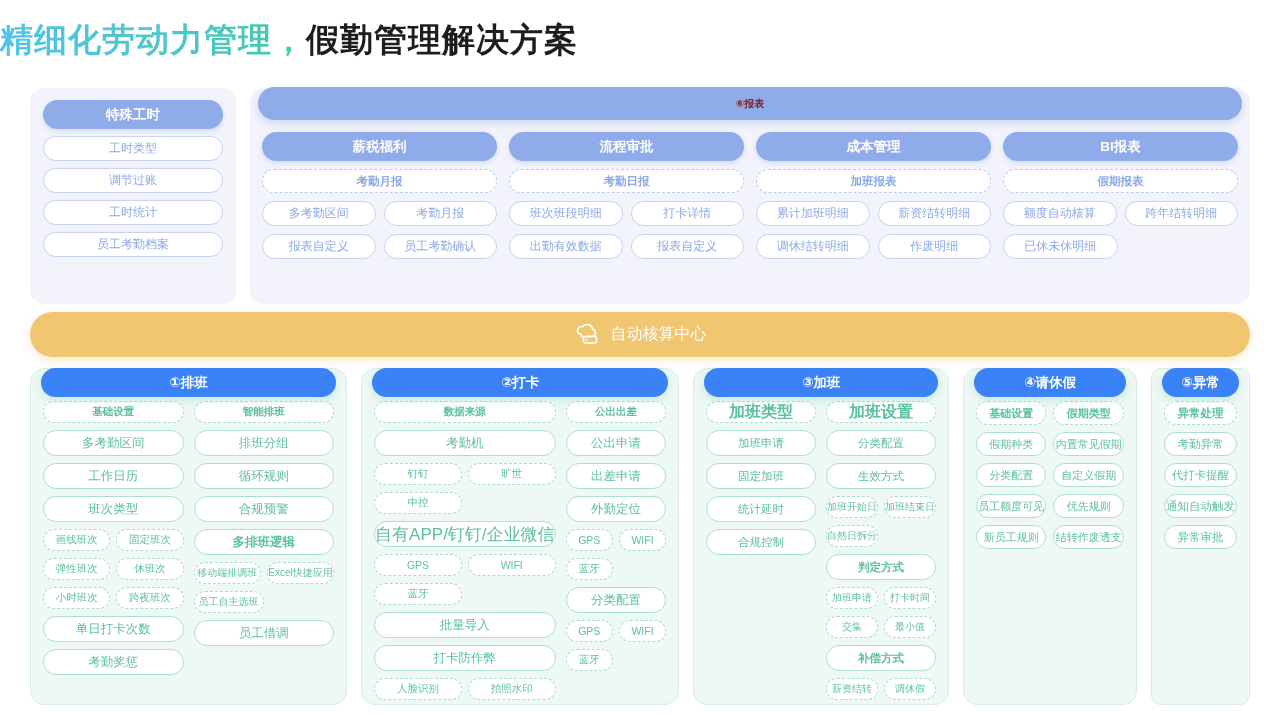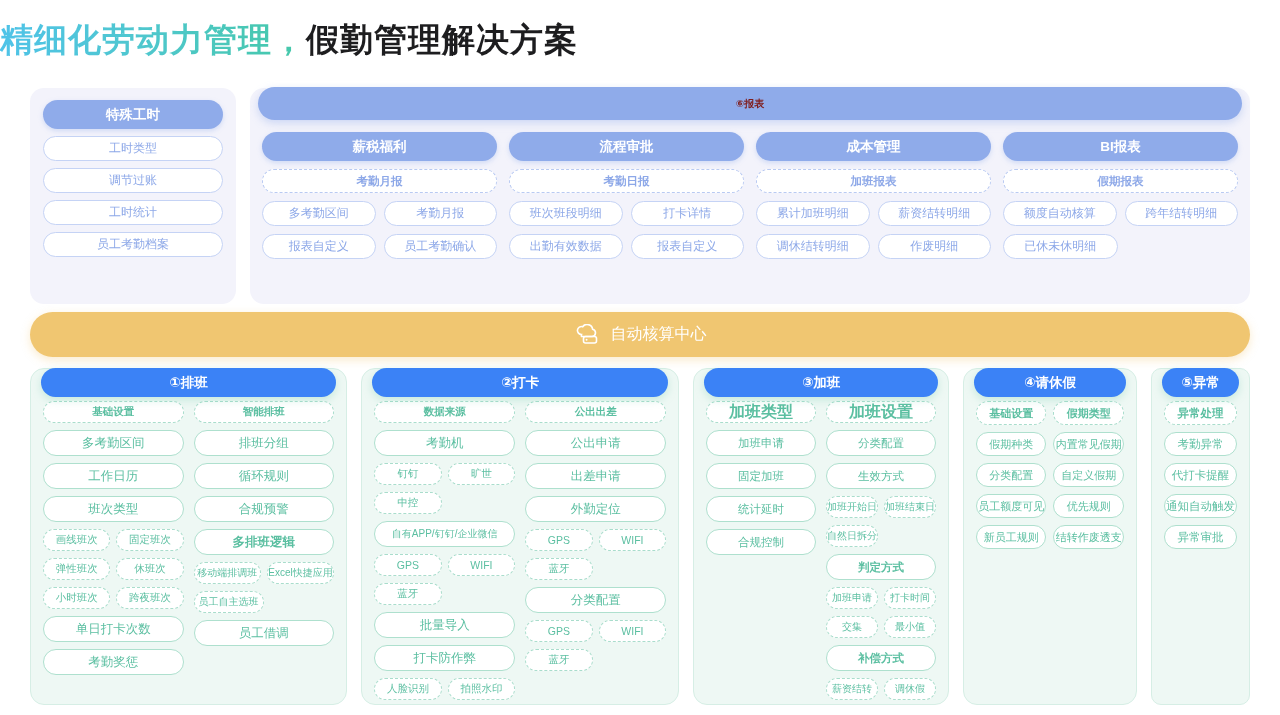--- a/index.html
+++ b/index.html
@@ -310,21 +310,21 @@
       <div class="col">
         <div class="pill green-dashpill bold">数据来源</div>
         <div class="pill green-solidpill">考勤机</div>
         <div class="duo">
           <div class="pill green-dashpill">钉钉</div>
           <div class="pill green-dashpill">旷世</div>
         </div>
         <div class="solo">
           <div class="pill green-dashpill">中控</div>
         </div>
-        <div class="pill green-solidpill" style="font-size:10px">自有APP/钉钉/企业微信</div>
+        <div class="pill green-solidpill" style="font-size:17px">自有APP/钉钉/企业微信</div>
         <div class="duo">
           <div class="pill green-dashpill">GPS</div>
           <div class="pill green-dashpill">WIFI</div>
         </div>
         <div class="solo">
           <div class="pill green-dashpill">蓝牙</div>
         </div>
         <div class="pill green-solidpill">批量导入</div>
         <div class="pill green-solidpill">打卡防作弊</div>
         <div class="duo">

